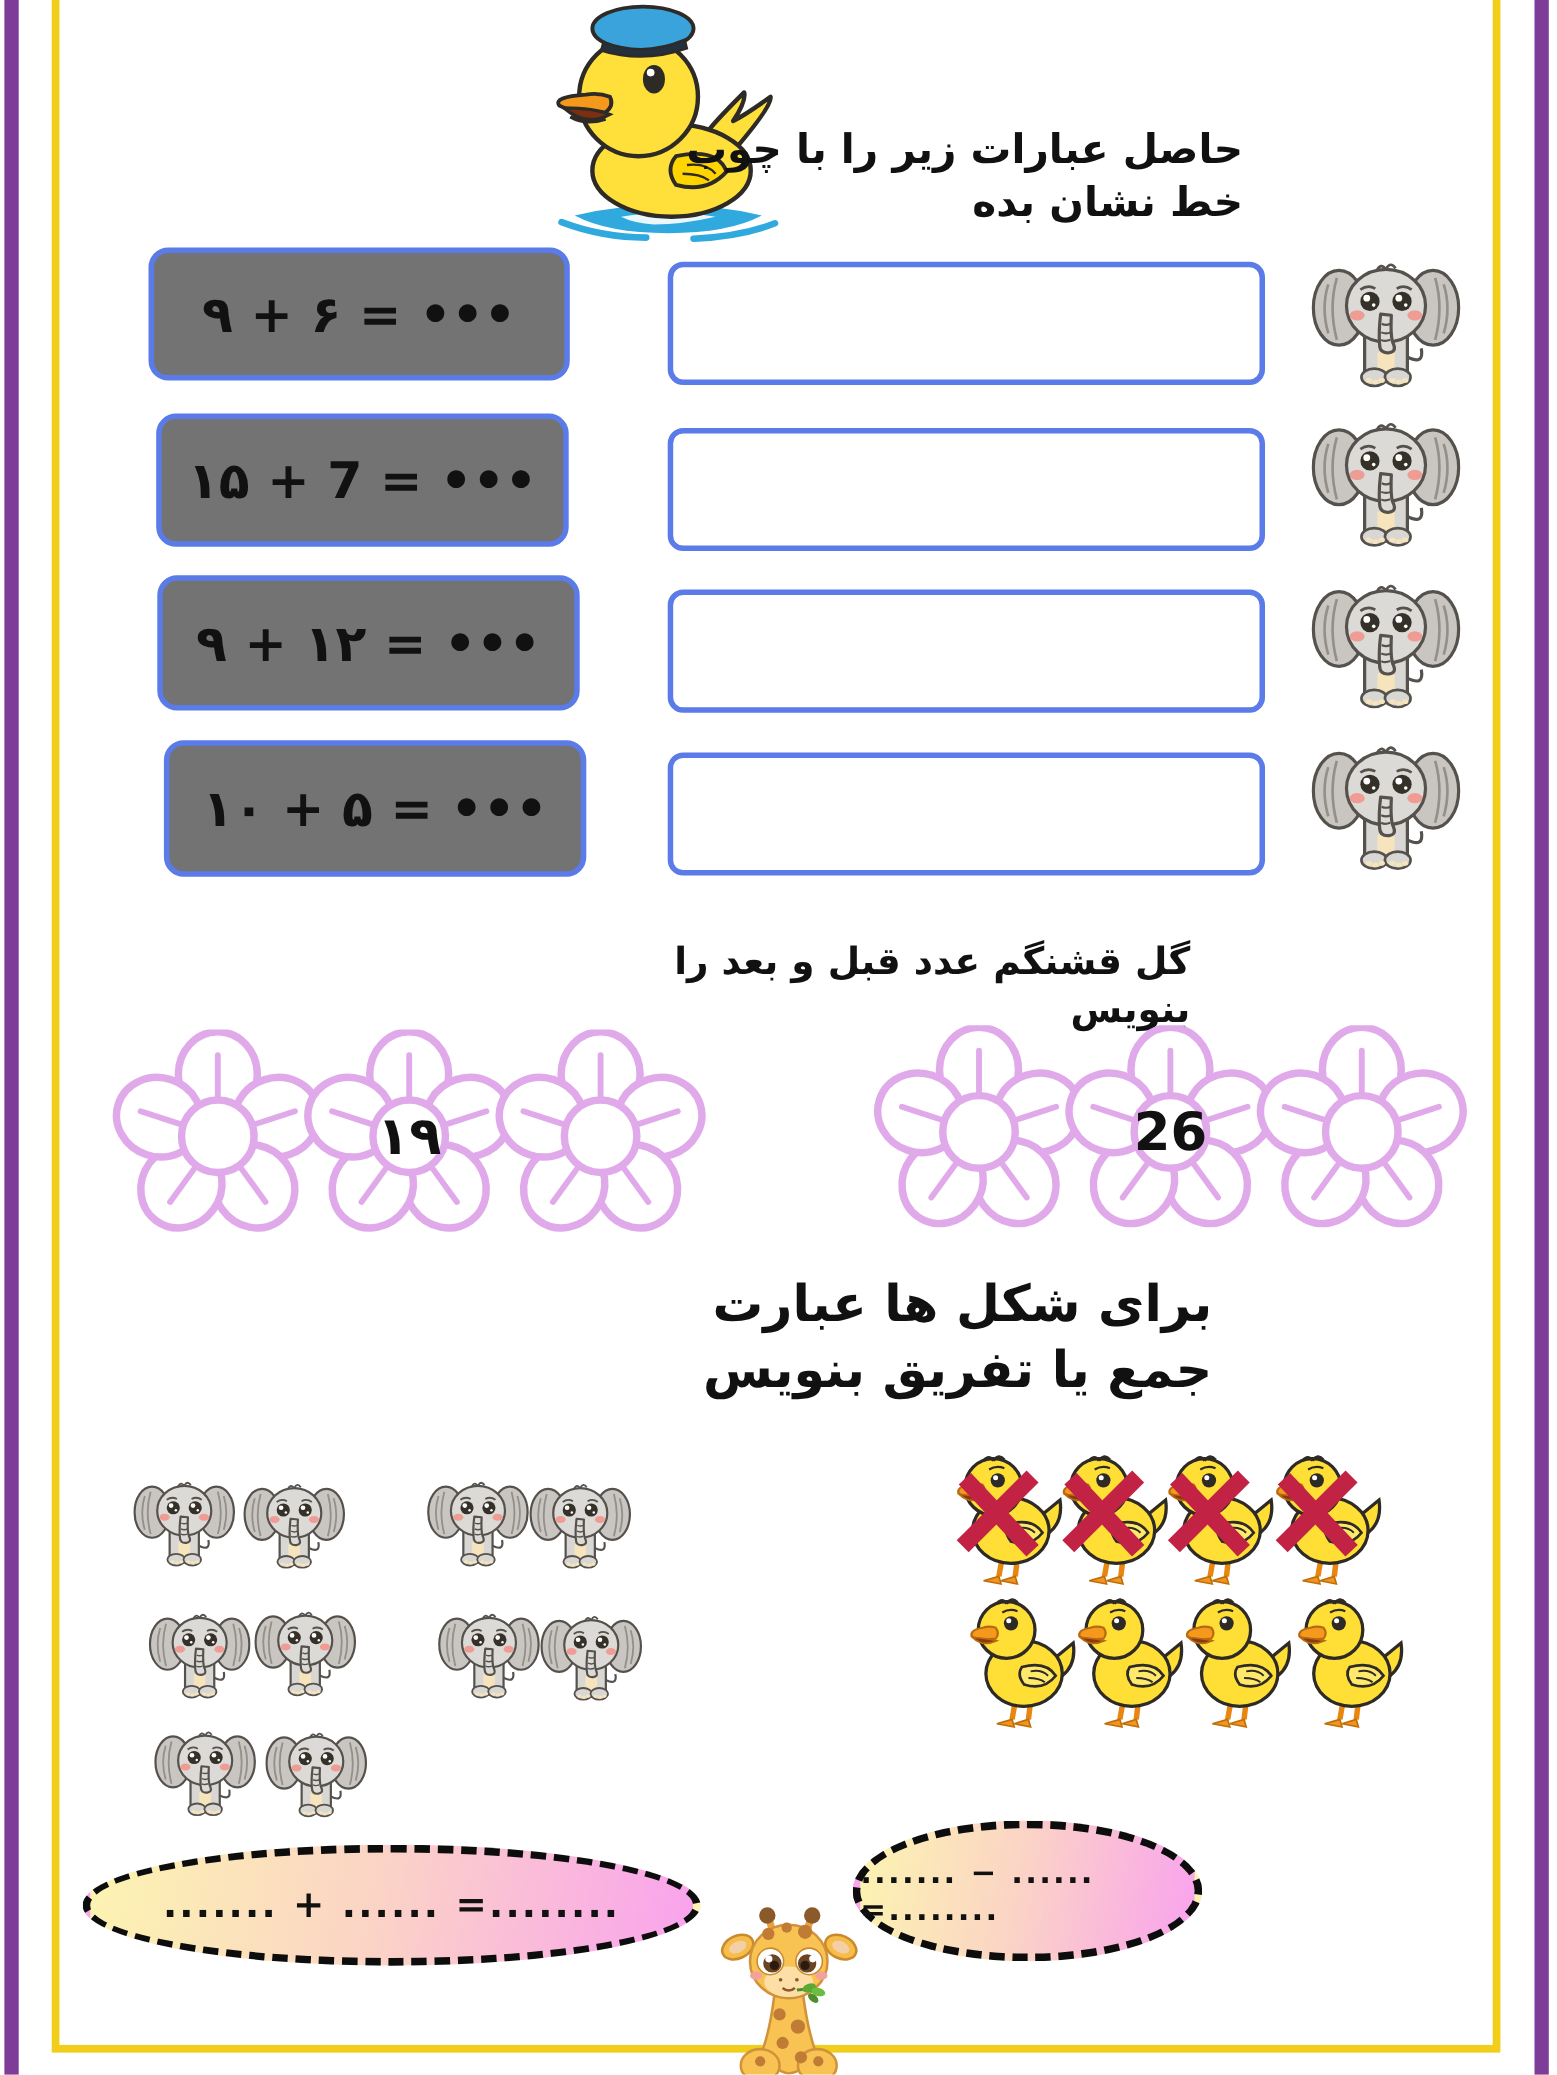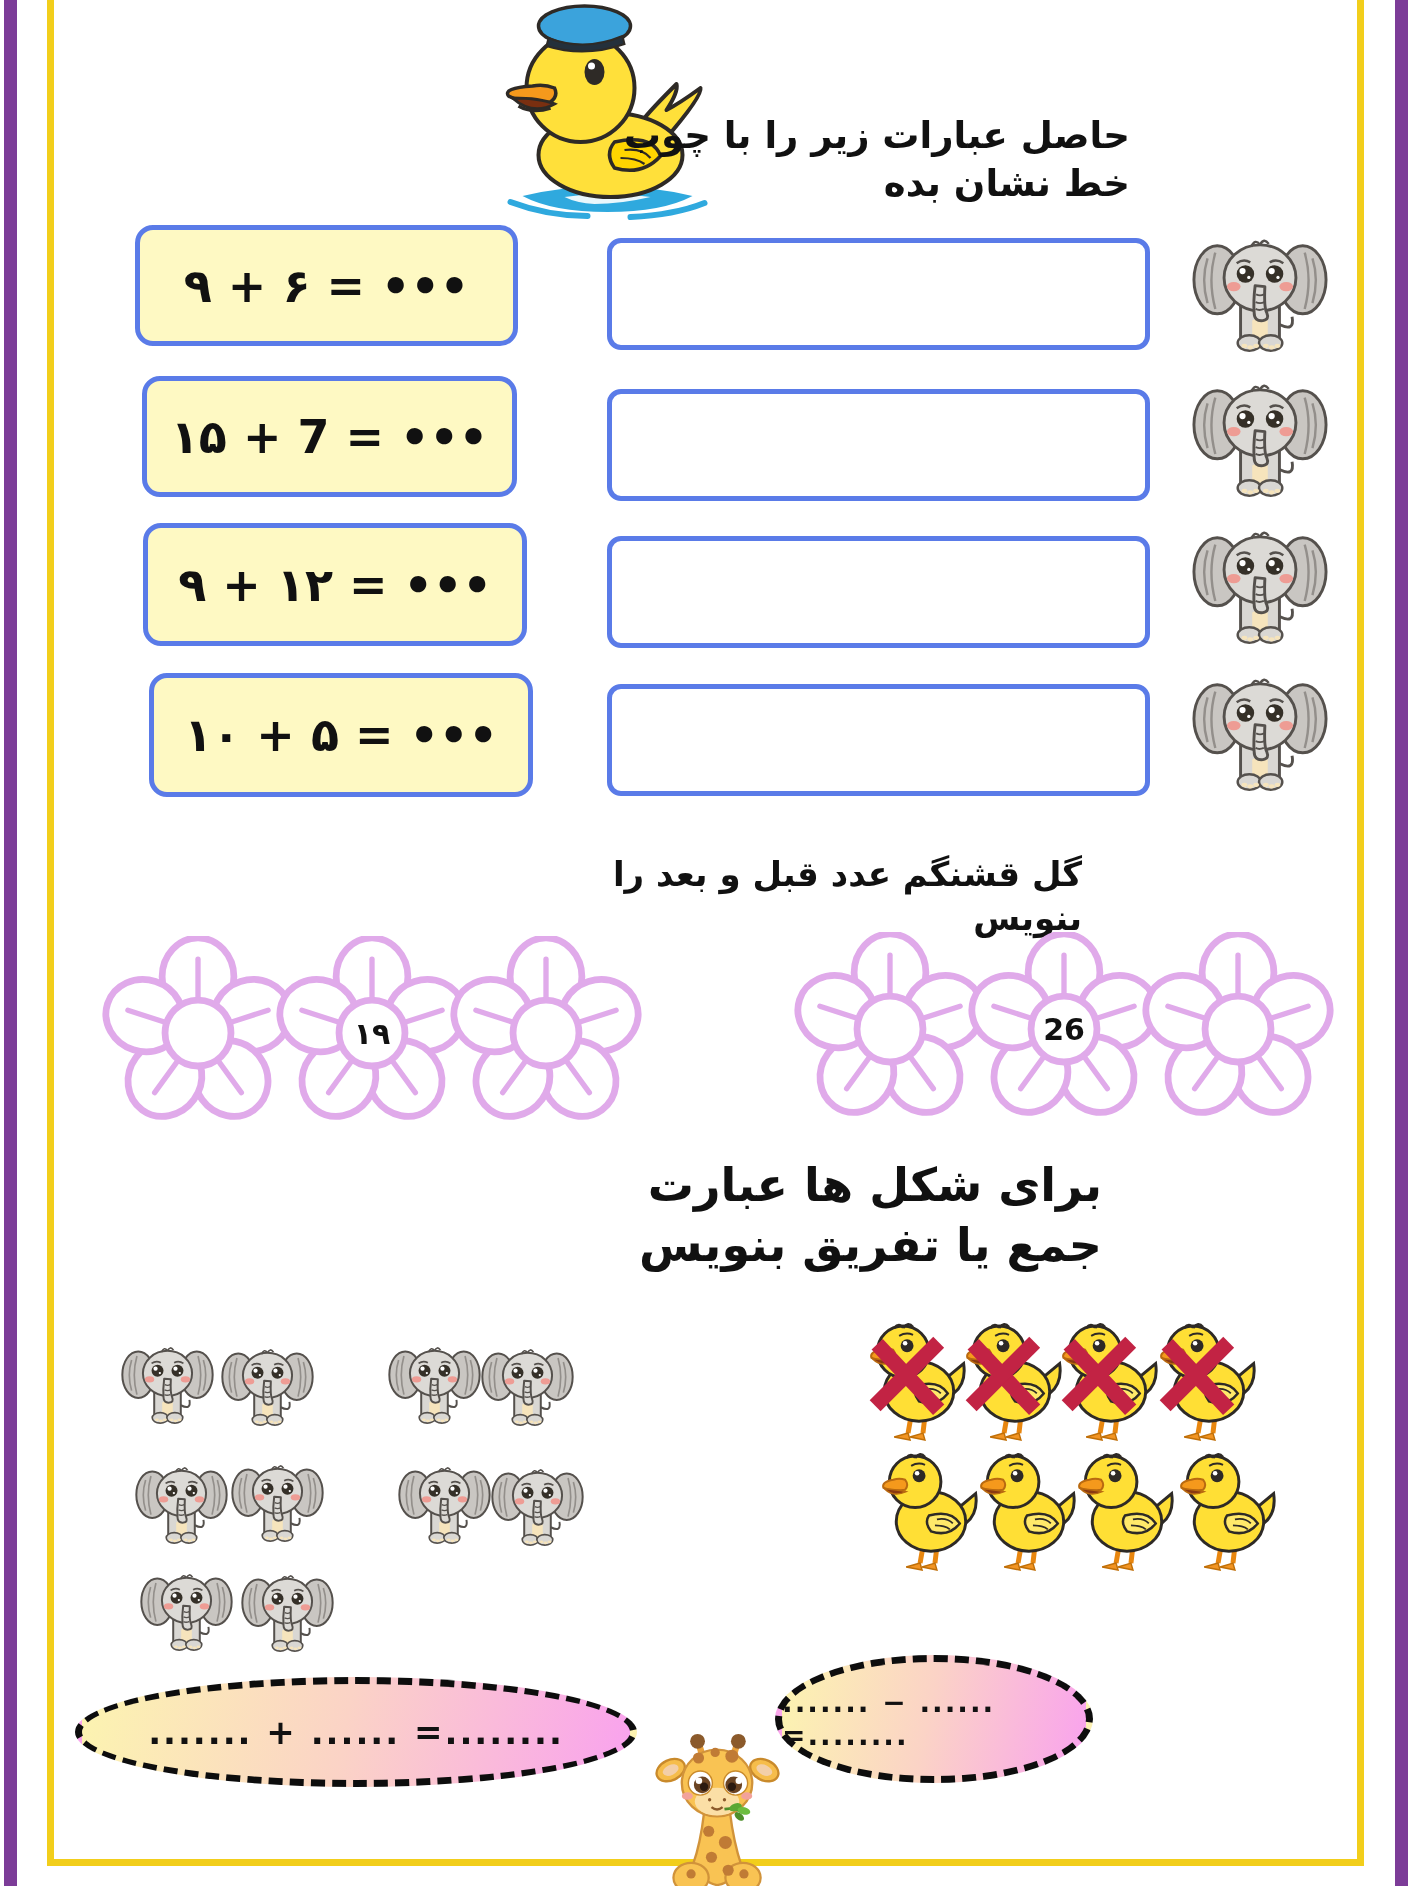--- a/index.html
+++ b/index.html
@@ -6,25 +6,25 @@
   body{width:1415px;height:1886px;position:relative;overflow:hidden;
        font-family:"DejaVu Sans",sans-serif;color:#111;}
   .vbar{position:absolute;top:0;bottom:0;width:13px;background:#7C3C98;}
   .frame{position:absolute;left:47px;top:-12px;width:1303px;height:1864px;
          border:7px solid #F2CE1B;}
   .sec-title{position:absolute;direction:rtl;text-align:right;font-weight:700;
              line-height:1.3;}
   .expr-box{position:absolute;border:5px solid #5A7BE8;border-radius:18px;
             display:flex;align-items:center;justify-content:center;
             font-weight:700;font-size:46px;letter-spacing:3px;direction:ltr;
-            background:#fef9c3;}
+            background:#737373;}
   .ans-box{position:absolute;border:5px solid #5A7BE8;border-radius:14px;
            background:#fff;}
   .flower-num{position:absolute;display:flex;align-items:center;justify-content:center;
-              font-weight:700;font-size:30px;direction:ltr;}
+              font-weight:700;font-size:48px;direction:ltr;}
   .oval{position:absolute;border:7px dashed #0d0d0d;border-radius:50%;
         display:flex;align-items:center;justify-content:center;font-weight:700;
         direction:ltr;letter-spacing:2px;
         background:linear-gradient(100deg,#FCF4B0 0%,#FBD3C6 48%,#F9A2EE 100%);}
   .oval-left{left:75px;top:1677px;width:548px;height:96px;font-size:34px;}
   .oval-right{left:775px;top:1655px;width:304px;height:114px;font-size:28px;}
   svg.icon{position:absolute;display:block;}
 </style>
 </head>
 <body>

